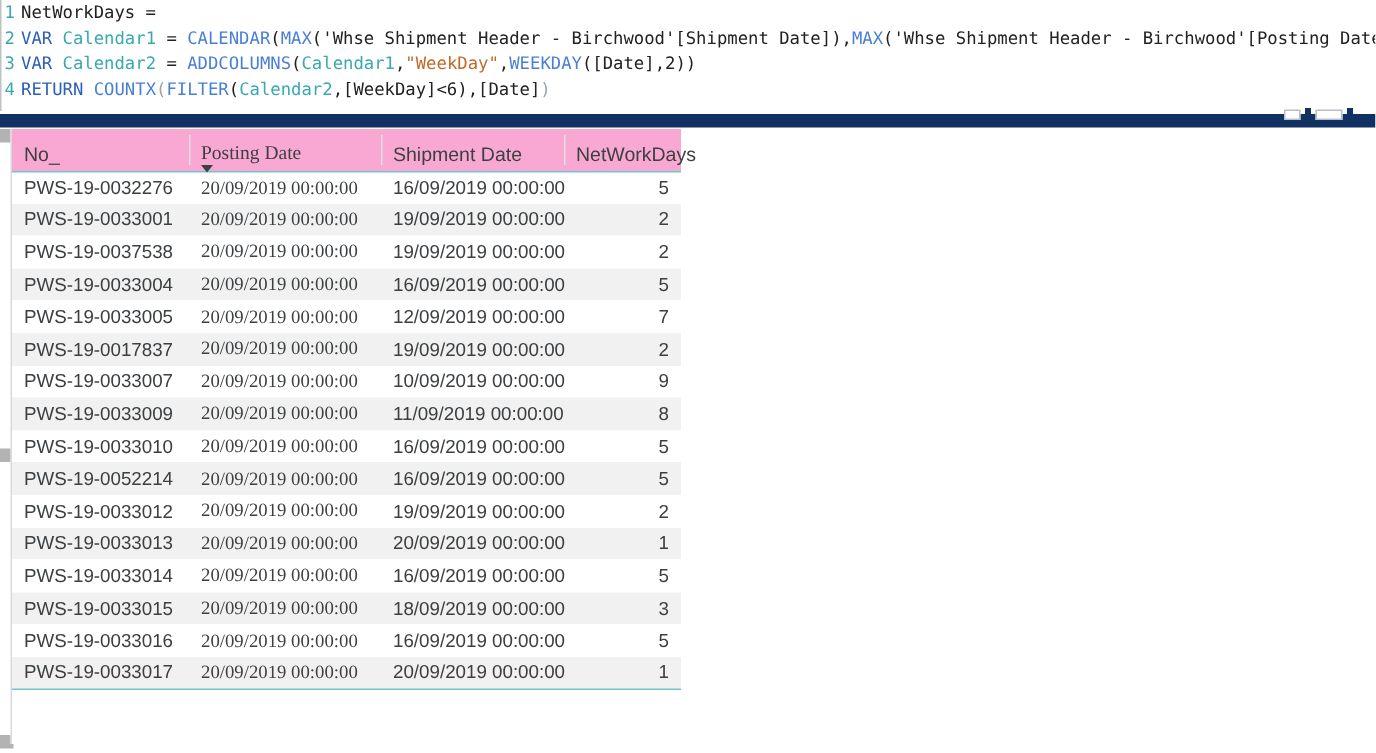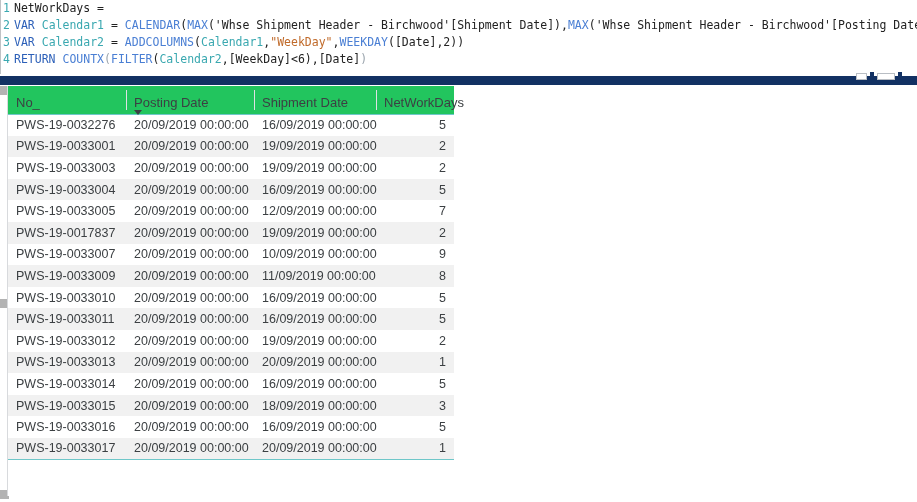--- a/index.html
+++ b/index.html
@@ -116,21 +116,21 @@
     font-size: 12.5px;
   }
   table.grid th {
     height: 28px;
     vertical-align: bottom;
     padding: 0 8px 4px 8px;
     font-weight: normal;
     font-size: 13px;
     color: #3c4043;
     text-align: left;
-    background: #22c55e;
+    background: #f9a8d4;
     border-bottom: 1.5px solid #6fc7c9;
     position: relative;
   }
   table.grid th.num { text-align: center; }
   table.grid th .colsep {
     position: absolute;
     left: 0; top: 4px; bottom: 4px;
     width: 1px;
     background: #dfe1e4;
   }
@@ -152,21 +152,21 @@
     font-size: 12.5px;
     white-space: nowrap;
     border: none;
   }
   table.grid td.num { text-align: right; }
   table.grid tbody tr:nth-child(even) td { background: #f1f1f1; }
   table.grid tbody tr:nth-child(odd)  td { background: #ffffff; }
   table.grid tbody tr:last-child td { border-bottom: 1.5px solid #6fc7c9; }
 
   .col-no    { width: 118px; }
-  .col-post  { width: 128px; }
+  .col-post  { width: 128px; font-family: Liberation Serif, serif; }
   .col-ship  { width: 122px; text-align: right; }
   .col-net   { width: 78px; }
 </style>
 </head>
 <body>
 
 <div id="app">
 
   <div class="formula-editor">
     <div class="editor-caret"></div>
@@ -220,21 +220,21 @@
             <td class="col-ship">16/09/2019 00:00:00</td>
             <td class="col-net num">5</td>
           </tr>
           <tr>
             <td class="col-no">PWS-19-0033001</td>
             <td class="col-post">20/09/2019 00:00:00</td>
             <td class="col-ship">19/09/2019 00:00:00</td>
             <td class="col-net num">2</td>
           </tr>
           <tr>
-            <td class="col-no">PWS-19-0033003</td>
+            <td class="col-no">PWS-19-0037538</td>
             <td class="col-post">20/09/2019 00:00:00</td>
             <td class="col-ship">19/09/2019 00:00:00</td>
             <td class="col-net num">2</td>
           </tr>
           <tr>
             <td class="col-no">PWS-19-0033004</td>
             <td class="col-post">20/09/2019 00:00:00</td>
             <td class="col-ship">16/09/2019 00:00:00</td>
             <td class="col-net num">5</td>
           </tr>
@@ -262,21 +262,21 @@
             <td class="col-ship">11/09/2019 00:00:00</td>
             <td class="col-net num">8</td>
           </tr>
           <tr>
             <td class="col-no">PWS-19-0033010</td>
             <td class="col-post">20/09/2019 00:00:00</td>
             <td class="col-ship">16/09/2019 00:00:00</td>
             <td class="col-net num">5</td>
           </tr>
           <tr>
-            <td class="col-no">PWS-19-0033011</td>
+            <td class="col-no">PWS-19-0052214</td>
             <td class="col-post">20/09/2019 00:00:00</td>
             <td class="col-ship">16/09/2019 00:00:00</td>
             <td class="col-net num">5</td>
           </tr>
           <tr>
             <td class="col-no">PWS-19-0033012</td>
             <td class="col-post">20/09/2019 00:00:00</td>
             <td class="col-ship">19/09/2019 00:00:00</td>
             <td class="col-net num">2</td>
           </tr>

